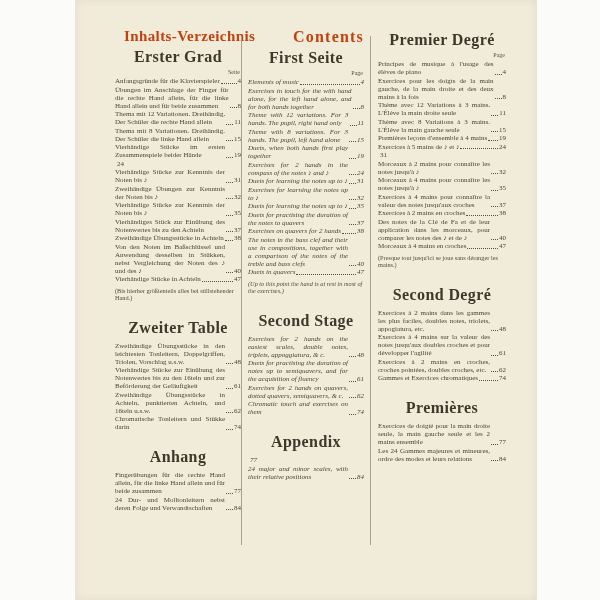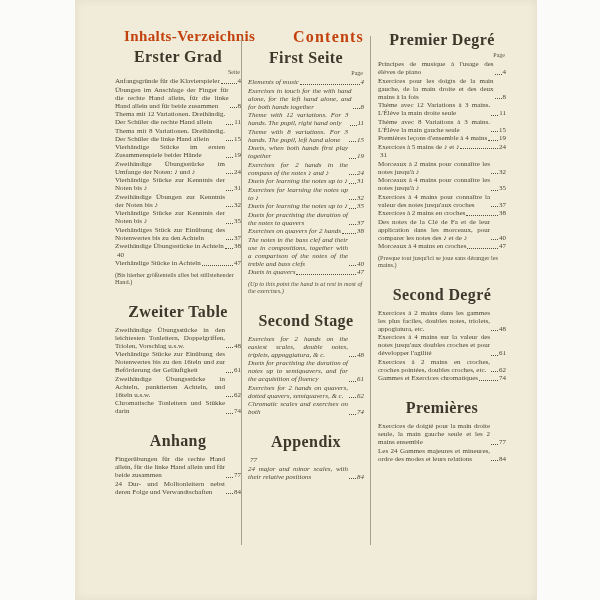--- a/index.html
+++ b/index.html
@@ -119,21 +119,20 @@
             <span class="txt">Thema mit 8 Variationen. Dreihändig. Der Schüler die linke Hand allein</span>
             <span class="dots"></span>
             <span class="pg">15</span>
           </div>
           <div class="entry">
             <span class="txt">Vierhändige Stücke im ersten Zusammenspiele beider Hände</span>
             <span class="dots"></span>
             <span class="pg">19</span>
           </div>
           <div class="entry">
-            <span class="txt">Zweihändige Übungsstücke im Umfange der Noten: ♪ und ♪</span>
             <span class="dots"></span>
             <span class="pg">24</span>
           </div>
           <div class="entry">
             <span class="txt">Vierhändige Stücke zur Kenntnis der Noten bis ♪</span>
             <span class="dots"></span>
             <span class="pg">31</span>
           </div>
           <div class="entry">
             <span class="txt">Zweihändige Übungen zur Kenntnis der Noten bis ♪</span>
@@ -149,20 +148,21 @@
             <span class="txt">Vierhändiges Stück zur Einübung des Notenwertes bis zu den Achteln</span>
             <span class="dots"></span>
             <span class="pg">37</span>
           </div>
           <div class="entry">
             <span class="txt">Zweihändige Übungsstücke in Achteln</span>
             <span class="dots"></span>
             <span class="pg">38</span>
           </div>
           <div class="entry">
+            <span class="txt">Von den Noten im Baßschlüssel und Anwendung desselben in Stükken, nebst Vergleichung der Noten des ♪ und des ♪</span>
             <span class="dots"></span>
             <span class="pg">40</span>
           </div>
           <div class="entry">
             <span class="txt">Vierhändige Stücke in Achteln</span>
             <span class="dots"></span>
             <span class="pg">47</span>
           </div>
           <div class="note">(Bis hierher größtenteils alles bei stillstehender Hand.)</div>
           <h2 class="section-heading">Zweiter Table</h2>
@@ -283,21 +283,21 @@
             <span class="txt">Duets for practising the duration of notes up to semiquavers, and for the acquisition of fluency</span>
             <span class="dots"></span>
             <span class="pg">61</span>
           </div>
           <div class="entry">
             <span class="txt">Exercises for 2 hands on quavers, dotted quavers, semiquavers, &amp; c.</span>
             <span class="dots"></span>
             <span class="pg">62</span>
           </div>
           <div class="entry">
-            <span class="txt">Chromatic scales and exercises on both</span>
+            <span class="txt">Chromatic touch and exercises on them</span>
             <span class="dots"></span>
             <span class="pg">74</span>
           </div>
           <h2 class="section-heading">Appendix</h2>
           <div class="entry">
             <span class="dots"></span>
             <span class="pg">77</span>
           </div>
           <div class="entry">
             <span class="txt">24 major and minor scales, with their relative positions</span>

